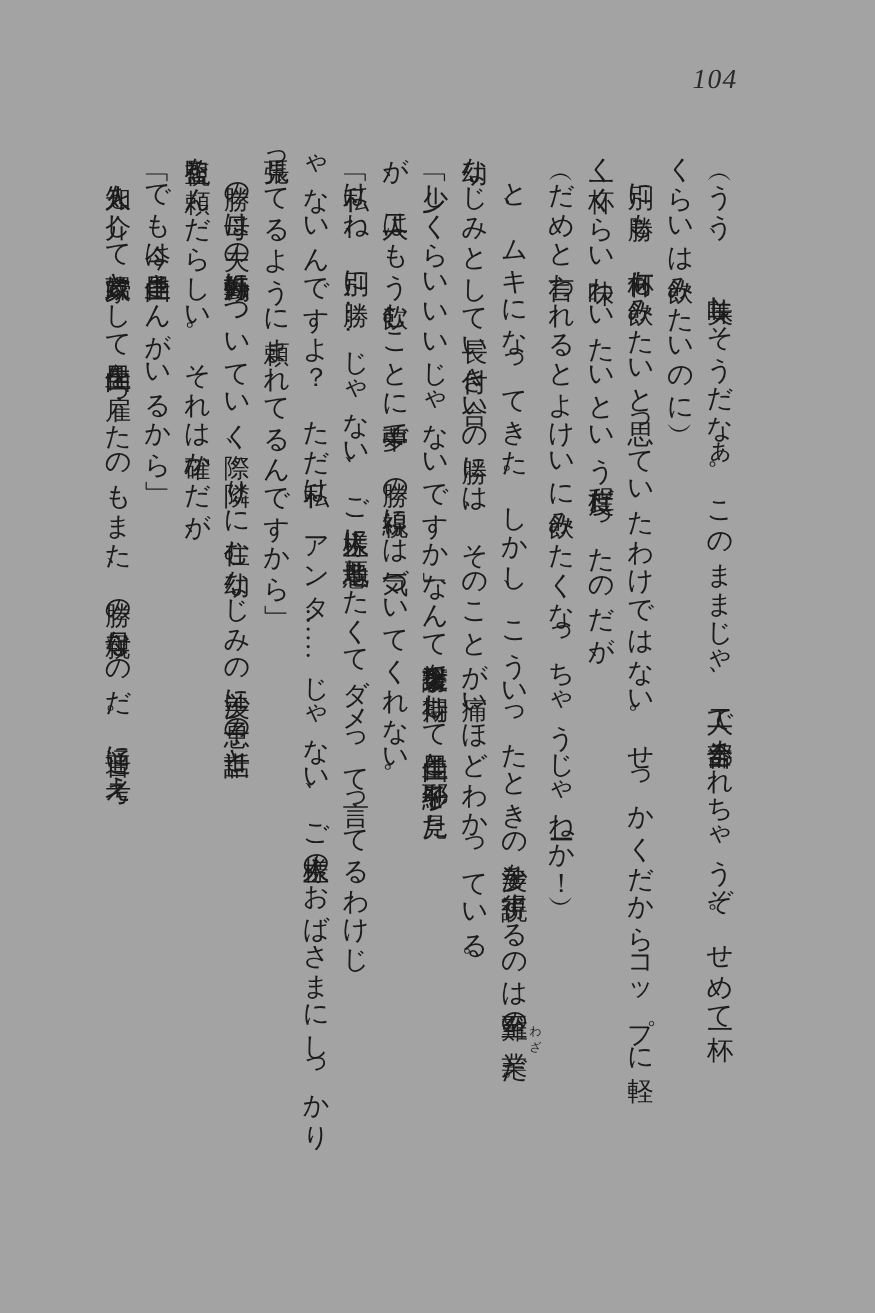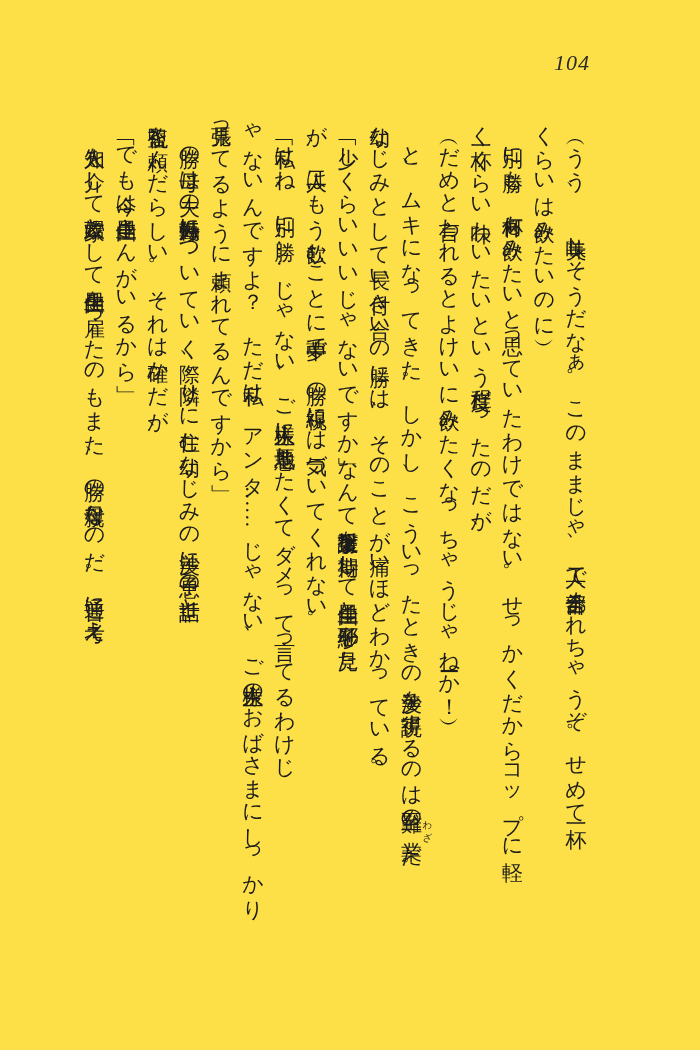--- a/index.html
+++ b/index.html
@@ -8,21 +8,21 @@
     width: 700px;
     height: 1050px;
     overflow: hidden;
     background: #e9e9e7;
   }
   .book-page {
     position: absolute;
     top: 0; left: 0;
     width: 700px;
     height: 1050px;
-    background: #fde047;
+    background: #a3a3a3;
     font-family: "Liberation Serif", "DejaVu Serif", serif;
     color: #1b1b1b;
   }
   .page-number {
     position: absolute;
     top: 50px;
     left: 554px;
     font-size: 22px;
     font-style: italic;
     letter-spacing: 1px;

